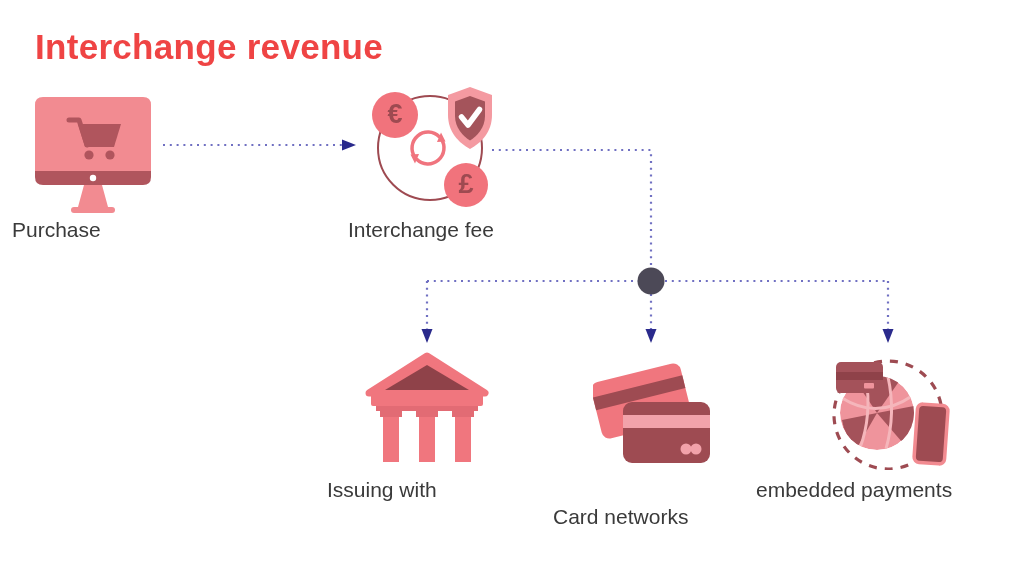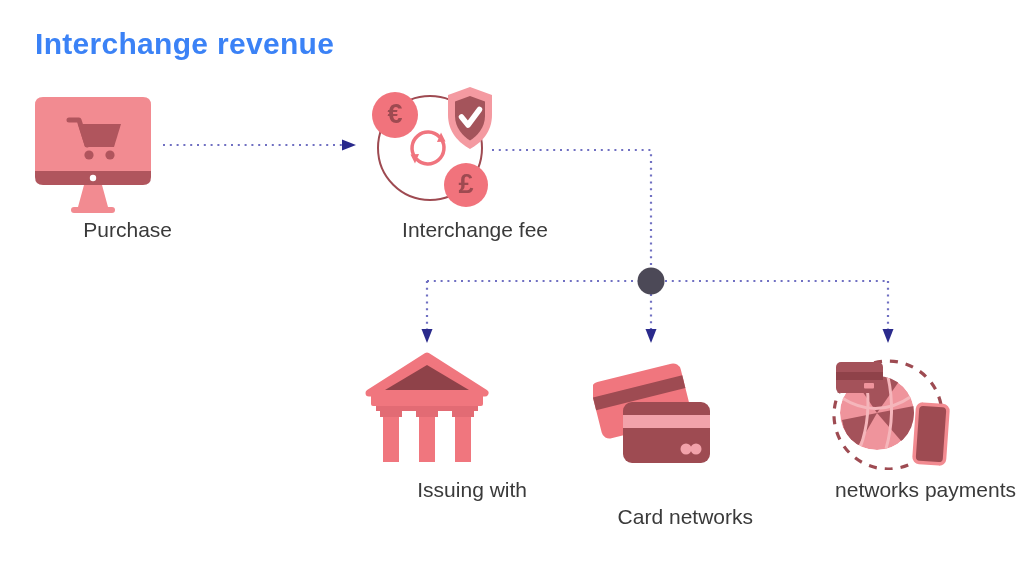--- a/index.html
+++ b/index.html
@@ -2,26 +2,26 @@
 <html><head>
 <meta charset="utf-8">
 <style>
   html,body{margin:0;padding:0;background:#ffffff;}
   .canvas{
     position:relative;width:1024px;height:563px;background:#ffffff;
     font-family:"Liberation Sans",sans-serif;overflow:hidden;
   }
   .title{
     position:absolute;left:35px;top:27px;
-    font-size:30px;font-weight:700;color:#3b82f6;letter-spacing:.3px;
+    font-size:35px;font-weight:700;color:#ef4444;letter-spacing:.3px;
   }
   .abs{position:absolute;}
   .label{
     position:absolute;font-size:21px;line-height:25px;color:#3a3a3a;
-    text-align:right;
+    text-align:left;
   }
   .coin-sym{
     position:absolute;width:40px;text-align:center;
     font-size:27px;font-weight:700;color:#9e4a51;
   }
   svg{display:block;}
 </style>
 </head>
 <body>
 
@@ -137,16 +137,16 @@
       <rect x="86" y="45" width="34" height="62" rx="7" fill="#F28B91"></rect>
       <rect x="89.5" y="48.5" width="27" height="55" rx="4" fill="#9E4B52"></rect>
     </g>
   </svg>
 
   <div class="label" style="left:12px;top:217px;width:160px;">Purchase</div>
   <div class="label" style="left:348px;top:217px;width:200px;">Interchange fee</div>
   <div class="label" style="left:327px;top:477px;width:200px;">Issuing with</div>
   <div class="label" style="left:553px;top:504px;width:200px;">Card networks</div>
   <div class="label" style="left:756px;top:477px;width:260px;">
-    <div>networks payments</div>
+    <div>embedded payments</div>
   </div>
 
 </div>
 
 </body></html>

